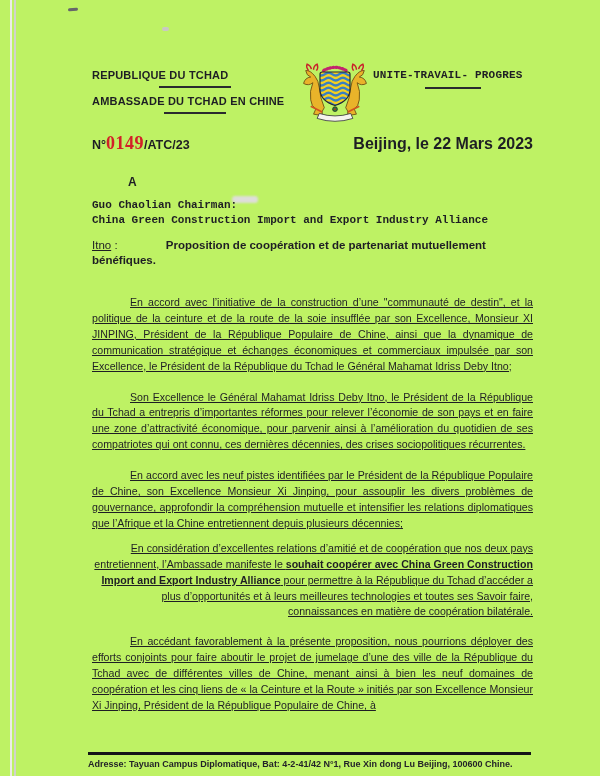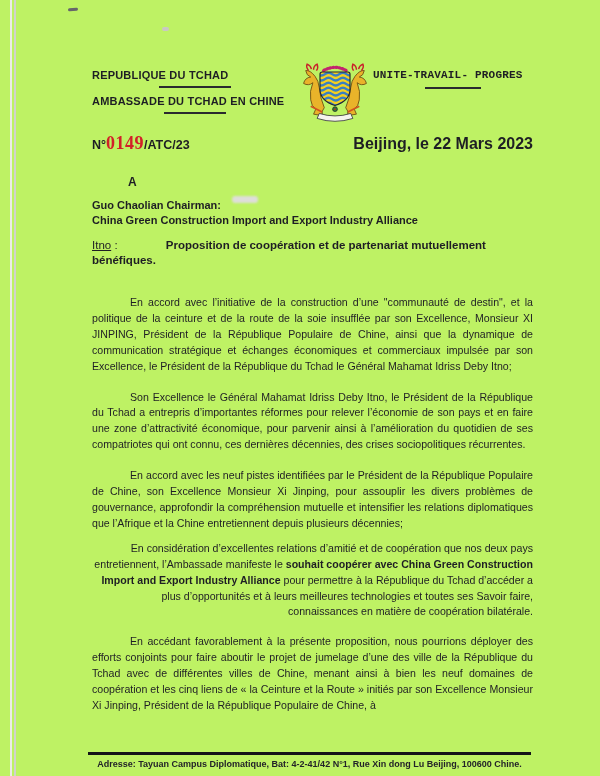--- a/index.html
+++ b/index.html
@@ -55,42 +55,42 @@
   .ref { font-weight: bold; font-size: 12.5px; white-space: nowrap; }
   .ref-number {
     font-family: "Liberation Serif", serif; font-weight: bold;
     font-size: 18px; color: #d22128; letter-spacing: 0.5px;
   }
   .date { font-weight: bold; font-size: 16px; }
 
   
   .addr-a { position: absolute; left: 128px; top: 175px; font-weight: bold; font-size: 12px; }
   .addr-block { position: absolute; left: 92px; top: 198px; width: 441px;
-    font-weight: bold; font-size: 11px; line-height: 14.5px; }
+    font-weight: bold; font-size: 11px; line-height: 14.5px; font-family: Liberation Mono, monospace; }
 
   
   .objet { position: absolute; left: 92px; top: 238px; width: 430px;
     font-size: 11.5px; line-height: 15px; }
   .objet-label { text-decoration: underline; }
   .objet-text { font-weight: bold; padding-left: 45px; }
 
   
   .body { position: absolute; left: 92px; top: 295px; width: 441px;
-    font-size: 10.6px; line-height: 15.9px; }
+    font-size: 10.6px; line-height: 15.9px; text-decoration: underline; }
   .body p { text-align: justify; text-indent: 38px; margin-bottom: 15px; }
   .body p.no-indent { text-indent: 0; text-align: right; margin-bottom: 14px; }
   .body p:nth-child(3) { margin-bottom: 9px; }
   .body p:last-child { margin-bottom: 0; }
   .bold { font-weight: bold; }
 
   
   .footer { position: absolute; left: 88px; top: 752px; width: 443px; }
   .footer-rule { height: 3px; background: #141418; }
   .footer-text {
-    margin-top: 4px; text-align: center; font-weight: bold; font-size: 9px;
+    margin-top: 4px; font-weight: bold; font-size: 9px;
     white-space: nowrap; color: #232329;
   }
 </style>
 </head>
 <body>
 
 <div class="page">
 
   <div class="scan-edge2"></div>
   <div class="scan-edge"></div>

